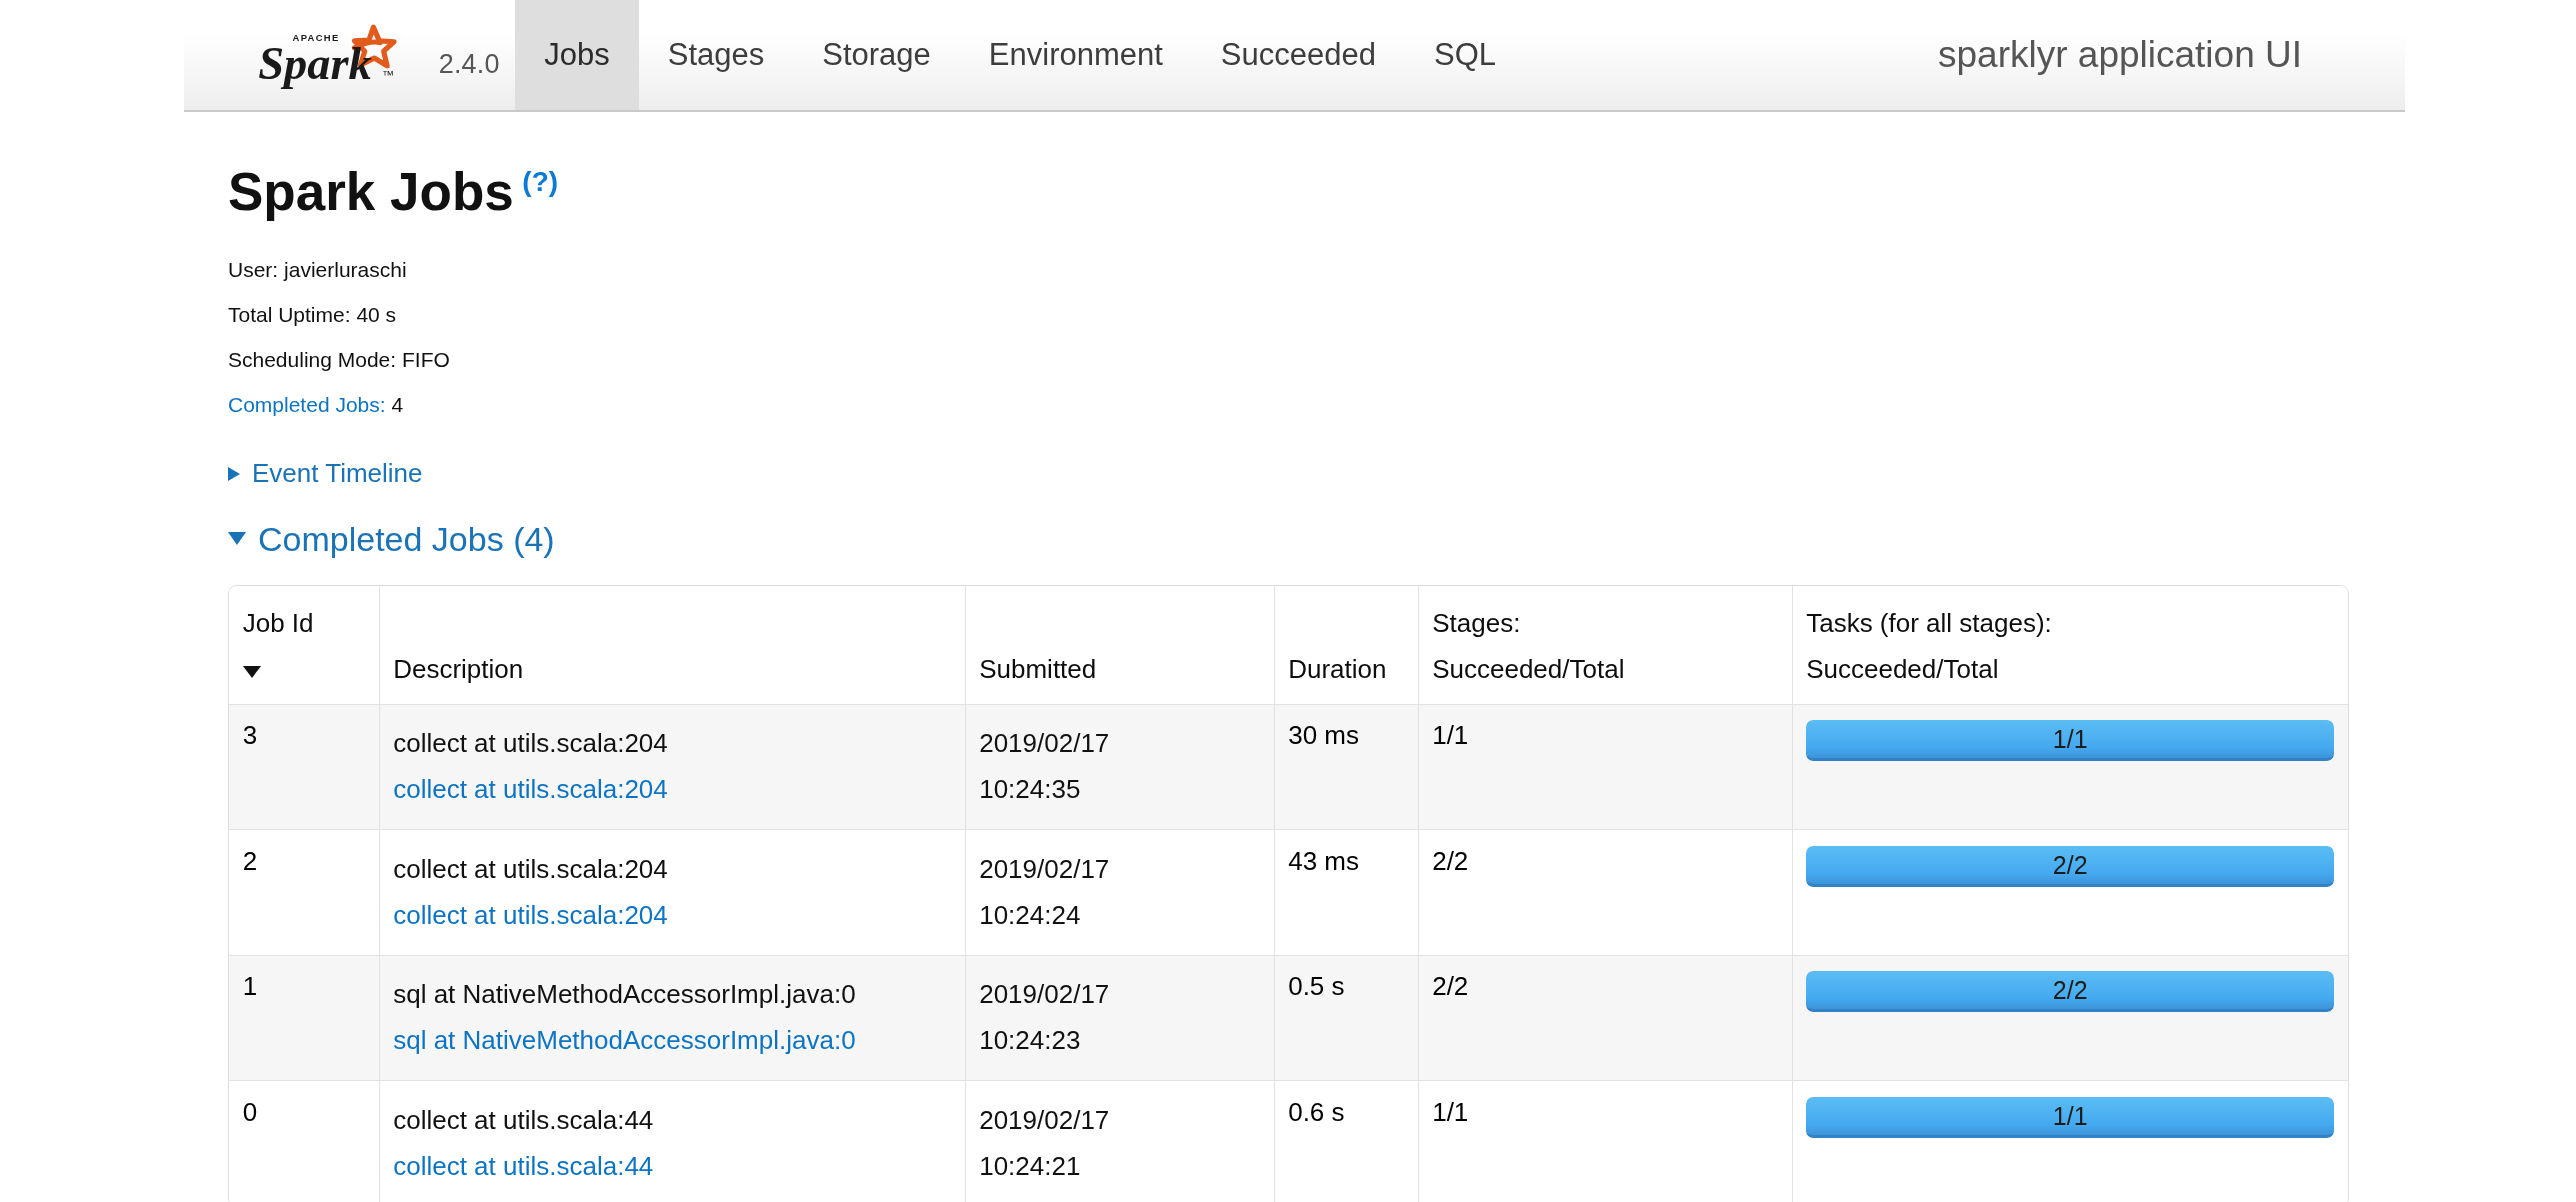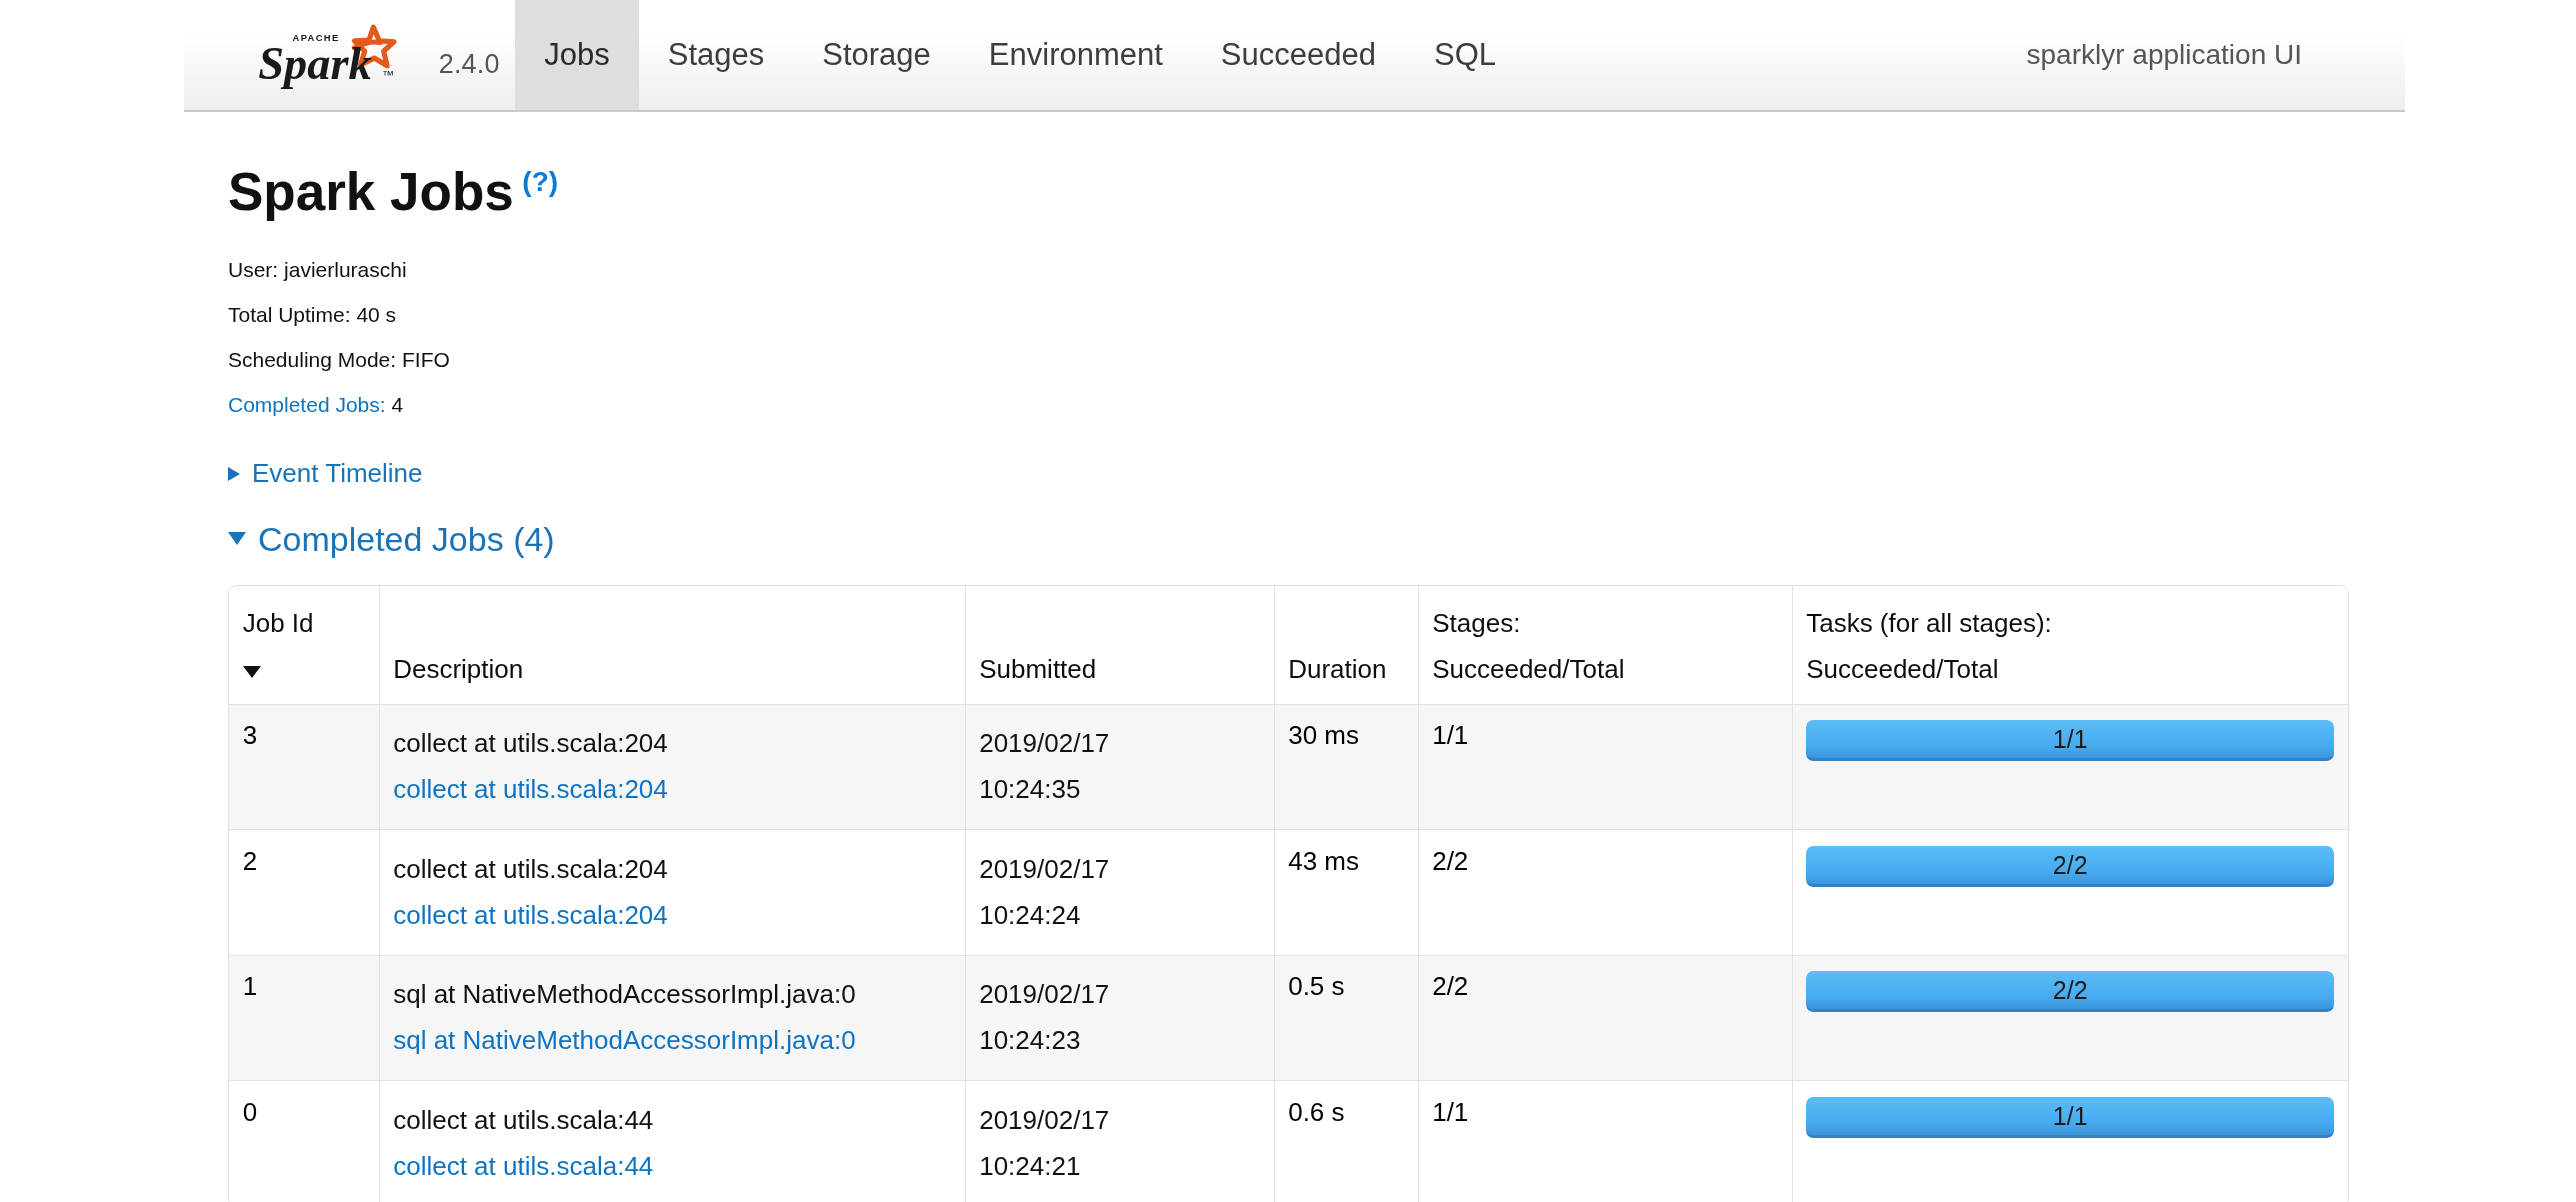--- a/index.html
+++ b/index.html
@@ -69,21 +69,21 @@
   }
   .nav-tab.active {
     background: #dedede;
     color: #2b2b2b;
   }
   .nav-right {
     margin-left: auto;
     display: flex;
     align-items: center;
     padding-right: 103px;
-    font-size: 28px;
+    font-size: 37px;
     color: #555555;
     white-space: nowrap;
   }
 
   
   .content {
     position: absolute;
     left: 228px;
     top: 112px;
     width: 2233px;

